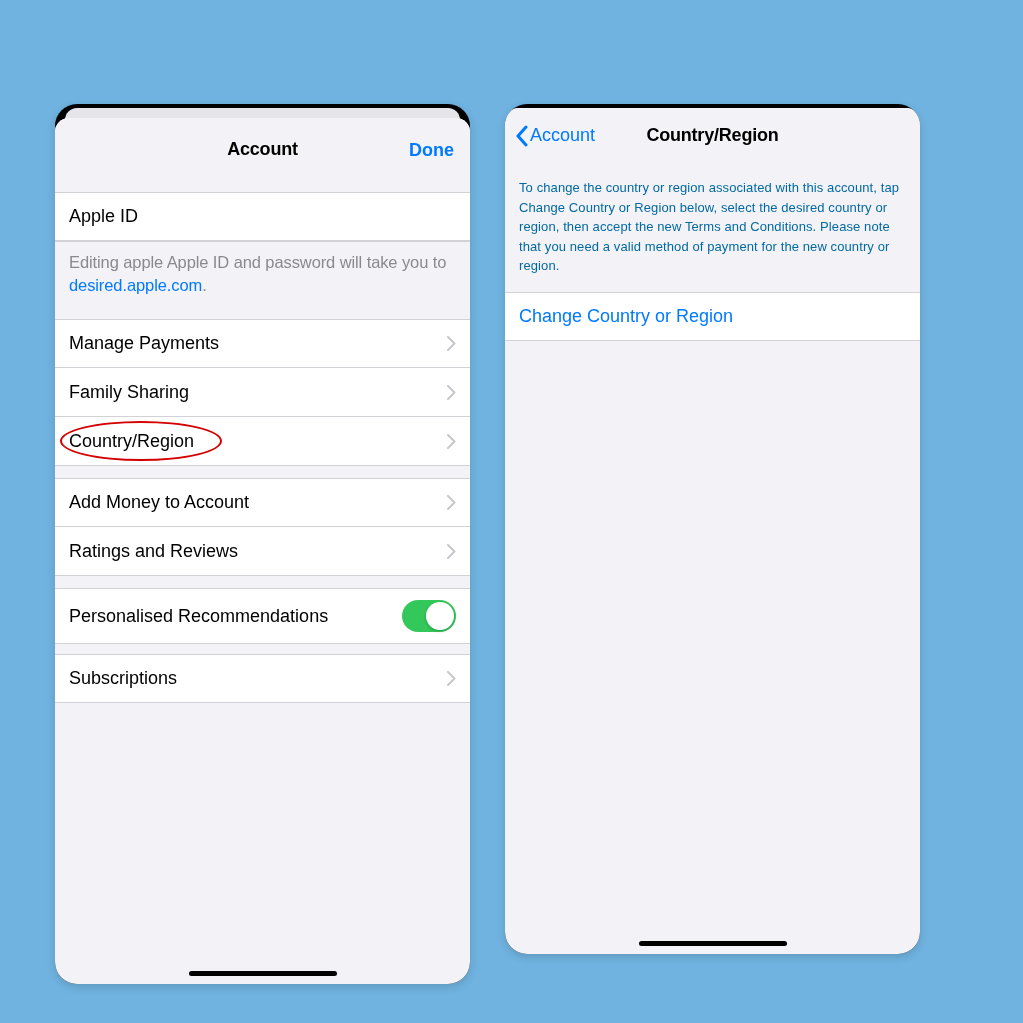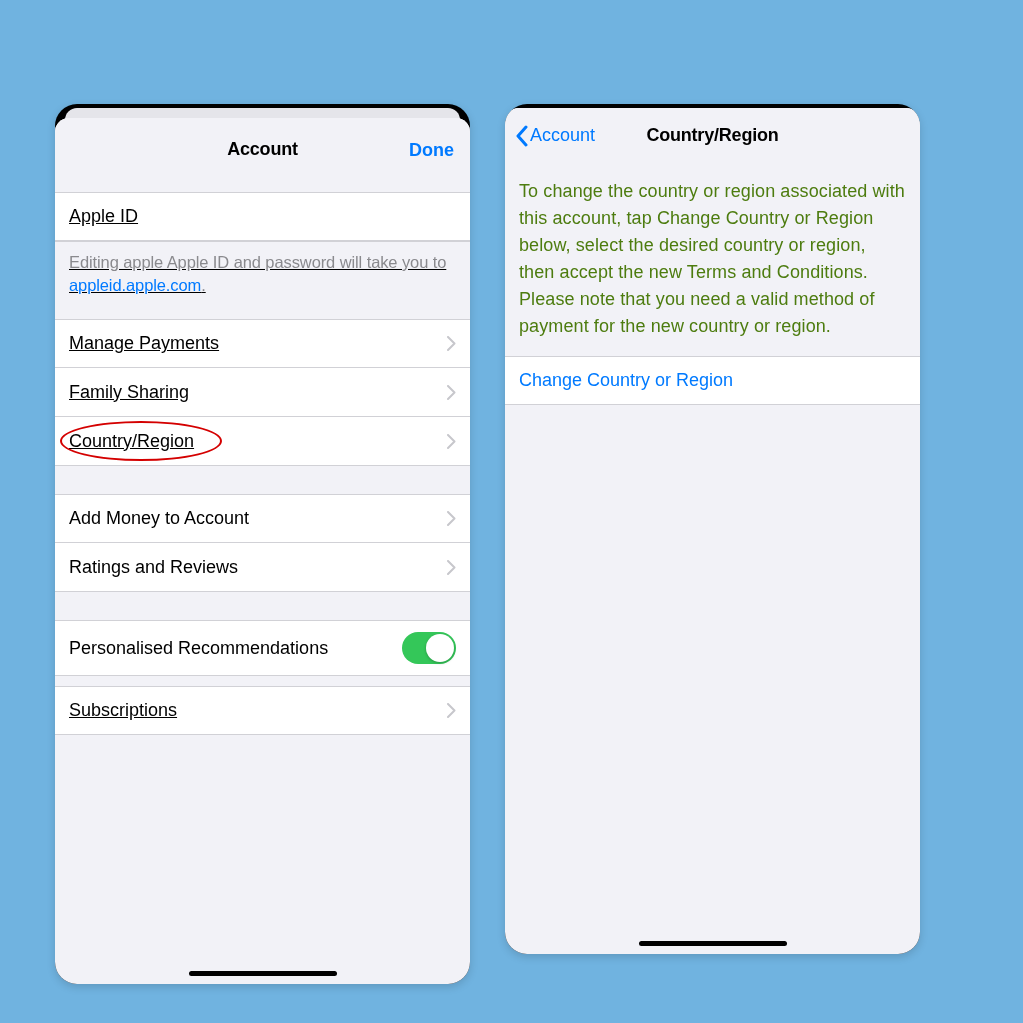--- a/index.html
+++ b/index.html
@@ -73,22 +73,22 @@
       color: #007aff;
       font-size: 18px;
       font-weight: 400;
       display: flex;
       align-items: center;
       cursor: pointer;
       gap: 2px;
     }
     .sheet-back svg { display: block; }
     .group { margin-top: 0; }
-    .group.mt10 { margin-top: 10px; text-decoration: underline; }
-    .group.mt28 { margin-top: 28px; }
+    .group.mt10 { margin-top: 10px; }
+    .group.mt28 { margin-top: 12px; }
     .row {
       background: #fff;
       min-height: 49px;
       display: flex;
       align-items: center;
       padding: 0 14px;
       border-top: 0.5px solid #d1d1d6;
       border-bottom: 0.5px solid #d1d1d6;
       position: relative;
       font-size: 18px;
@@ -105,22 +105,22 @@
       padding: 9px 14px 12px;
       color: #8a8a8e;
       font-size: 16.5px;
       line-height: 1.4;
       letter-spacing: -0.1px;
     }
     .footer-text.top { border-top: 0.5px solid #d1d1d6; background: #f2f2f7; }
     .footer-text a { color: #007aff; text-decoration: none; }
     .header-text {
       padding: 14px 14px 16px;
-      color: #4d7c0f;
-      font-size: 18px;
+      color: #0369a1;
+      font-size: 13px;
       line-height: 1.5;
       letter-spacing: 0.1px;
     }
     .toggle {
       width: 54px;
       height: 32px;
       border-radius: 16px;
       background: #34c759;
       position: relative;
       flex-shrink: 0;
@@ -180,21 +180,21 @@
       <div class="sheet-header">
         <div class="sheet-title">Account</div>
         <div class="sheet-done">Done</div>
       </div>
 
       <div class="group mt10">
         <div class="row">
           <span class="label">Apple ID</span>
         </div>
         <div class="footer-text top">
-          <span>Editing apple Apple ID and password will take you to </span><a href="#">appleid.apple.com</a><span>.</span>
+          <span>Editing apple Apple ID and password will take you to </span><a href="#">desired.apple.com</a><span>.</span>
         </div>
       </div>
 
       <div class="group mt10">
         <div class="row">
           <span class="label">Manage Payments</span>
           <span class="chev">
               <svg width="9" height="15" viewBox="0 0 9 15">
                 <path d="M1 1 L7.5 7.5 L1 14" stroke="#c7c7cc" stroke-width="2" fill="none" stroke-linecap="round" stroke-linejoin="round"></path>
               </svg>

